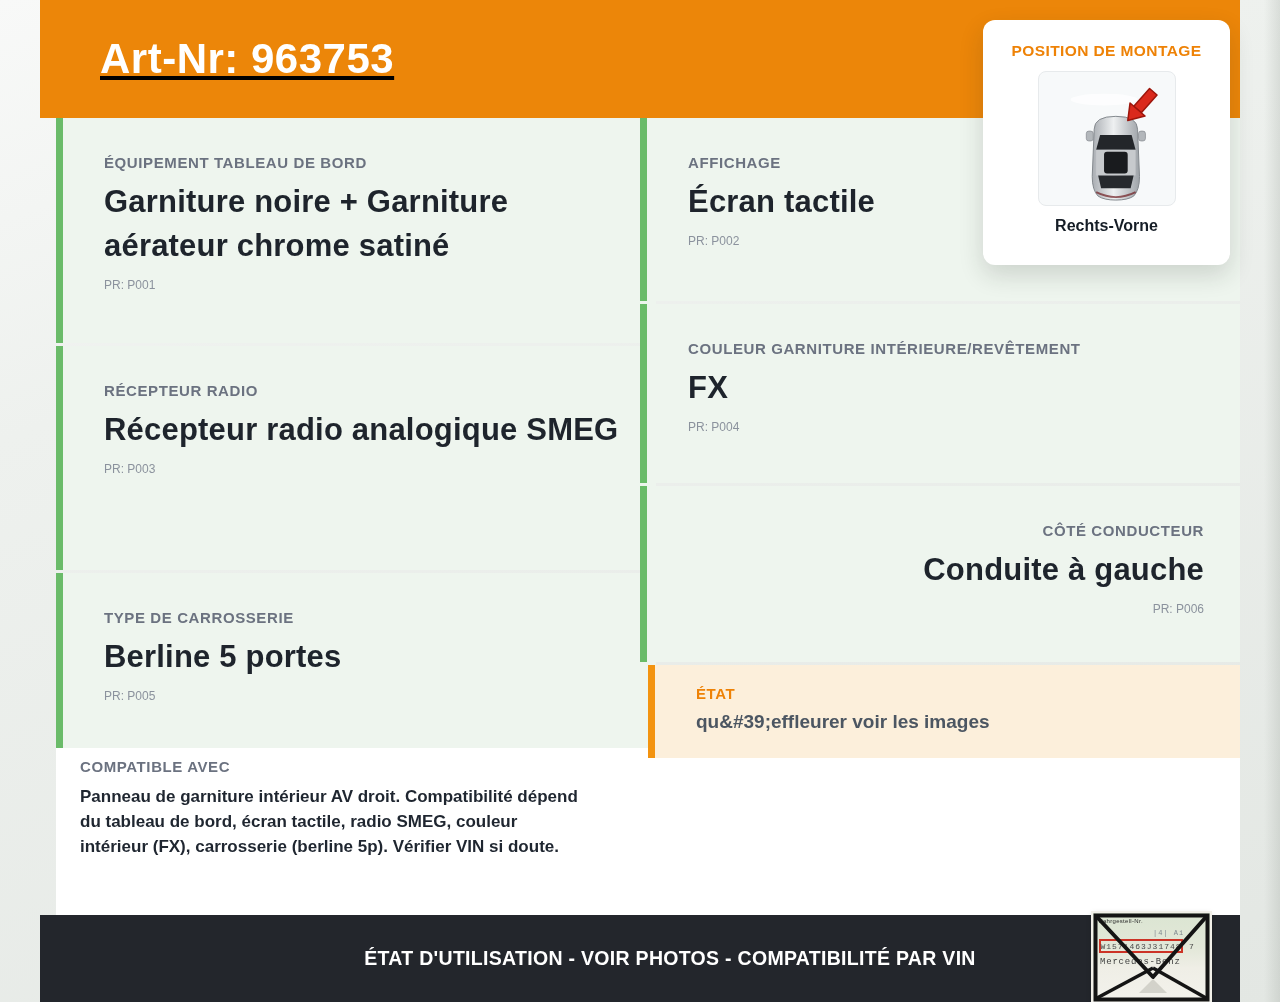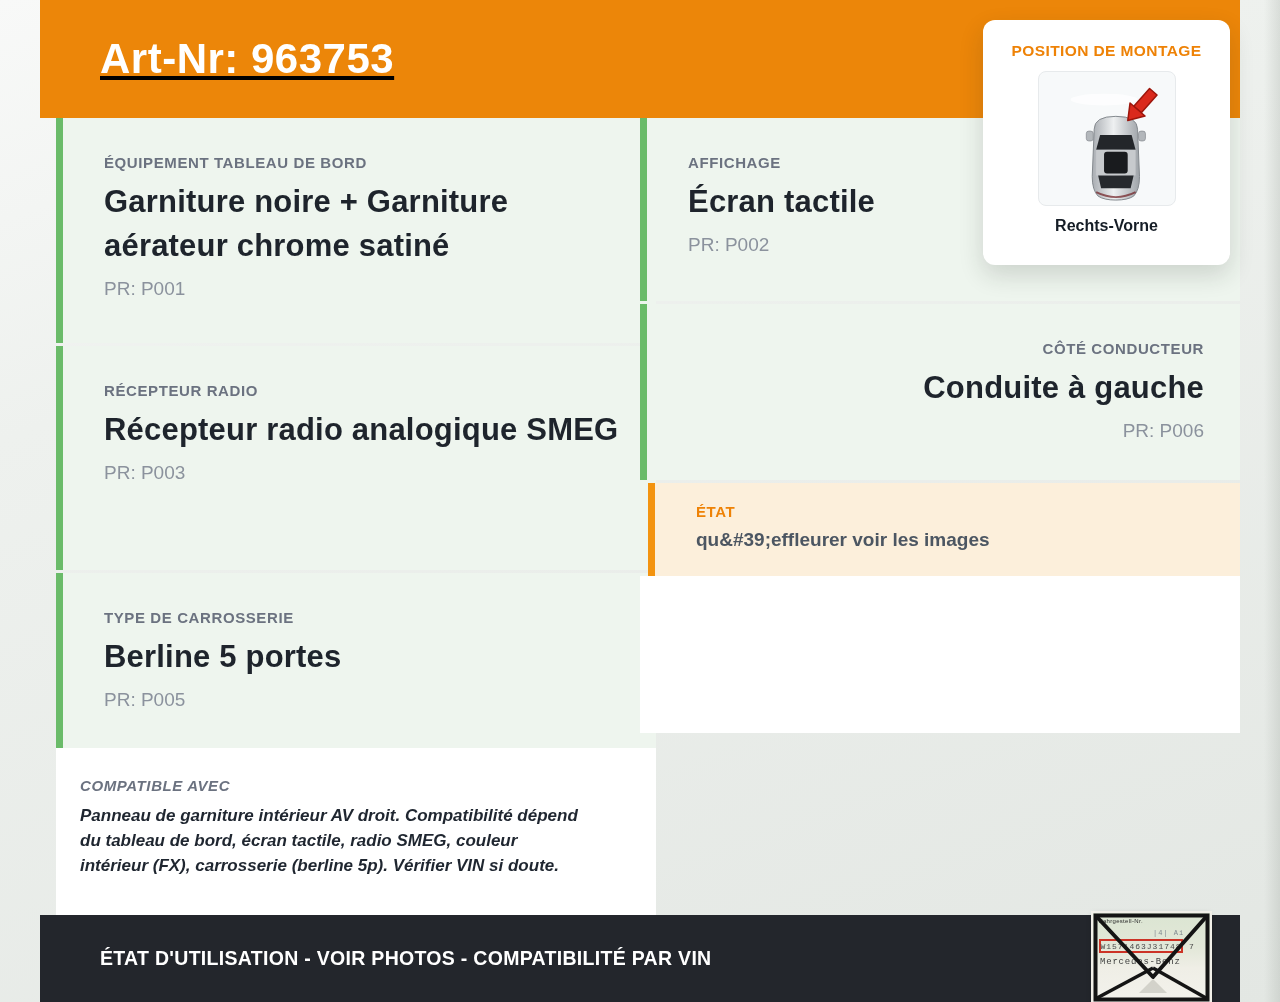--- a/index.html
+++ b/index.html
@@ -18,33 +18,33 @@
   .card{box-sizing:border-box;background:var(--card-bg,#eef5ee);
     border-left:7px solid var(--card-border-green,#6abb69);padding:36px 36px 0 41px;}
   .lc1{height:225px;margin-bottom:3px;}
   .lc2{height:224px;margin-bottom:3px;}
   .lc3{height:175px;}
   .rc1{height:183px;margin-bottom:3px;}
   .rc2{height:179px;margin-bottom:3px;}
   .rc3{height:176px;margin-bottom:3px;text-align:right;}
   .label{font-size:15px;font-weight:bold;color:var(--label-gray,#6b7280);letter-spacing:.6px;}
   .title2{font-size:31px;font-weight:bold;color:var(--title-dark,#1e242c);line-height:44px;margin-top:9px;letter-spacing:.2px;}
-  .pr{font-size:19px;color:var(--pr-gray,#8b929d);margin-top:10px;}
+  .pr{font-size:12px;color:var(--pr-gray,#8b929d);margin-top:10px;}
   .card-etat{height:93px;background:var(--etat-bg,#fcefdb);border-left-color:var(--etat-border,#f3930f);padding-top:20px;margin-left:8px;}
   .card-etat .label{color:var(--accent-orange,#ee8206);}
   .card-etat .value{font-size:19px;font-weight:bold;color:var(--etat-text,#4c5662);margin-top:9px;}
   .filler{height:157px;background:#ffffff;border-left:none;}
-  .card-compat{height:167px;background:#ffffff;border-left:none;padding:29px 26px 0 24px;font-style:italic;}
+  .card-compat{height:167px;background:#ffffff;border-left:none;padding:10px 26px 0 24px;}
   .card-compat .text{font-size:17px;font-weight:bold;color:#1f2630;line-height:25px;margin-top:9px;max-width:505px;}
   .montage{position:absolute;left:983px;top:20px;width:247px;height:245px;background:#ffffff;border-radius:12px;
     box-shadow:0 10px 25px rgba(30,40,30,.16);z-index:5;text-align:center;}
   .montage .mlabel{margin-top:22px;font-size:15.5px;font-weight:bold;color:var(--accent-orange,#ee8206);letter-spacing:.4px;}
   .carbox{width:138px;height:135px;margin:11px auto 0;background:#f7f9fa;border:1px solid #e7eaec;border-radius:8px;box-sizing:border-box;}
   .montage .mvalue{margin-top:11px;font-size:16px;font-weight:bold;color:#151d26;}
-  .footer{position:absolute;left:40px;top:915px;width:1200px;height:87px;background:var(--footer-bg,#23262c);}
+  .footer{position:absolute;left:40px;top:915px;width:1200px;height:87px;background:var(--footer-bg,#23262c);text-align:center;}
   .footer .ftext{line-height:87px;padding-left:60px;color:#ffffff;font-weight:bold;font-size:19.5px;letter-spacing:.3px;}
   .stamp{position:absolute;left:1093px;top:913px;width:117px;height:89px;z-index:6;
     background:linear-gradient(180deg,#dbe5d2 0%,#e2e7d8 38%,#efeee6 62%,#f3f2ec 100%);
     outline:2px solid #f1efe8;box-shadow:0 2px 6px rgba(0,0,0,.35);overflow:hidden;}
   .stamp .doc-label{position:absolute;left:6px;top:5px;font-size:6px;color:#2b2b2b;letter-spacing:.3px;}
   .stamp .margin-text{position:absolute;left:60px;top:16px;font-size:7px;color:rgba(60,72,95,.6);
     font-family:"Liberation Mono","DejaVu Sans Mono",monospace;letter-spacing:1px;}
   .stamp .vin-box{position:absolute;left:6px;top:26px;width:84px;height:14px;border:2px solid var(--vin-box-red,#cc3326);
     display:flex;align-items:center;justify-content:center;box-sizing:border-box;}
   .stamp .vin{font-size:8px;color:#4a4a4a;font-family:"Liberation Mono","DejaVu Sans Mono",monospace;letter-spacing:1px;white-space:nowrap;}
@@ -83,20 +83,25 @@
       <div class="label">COMPATIBLE AVEC</div>
       <div class="text">Panneau de garniture intérieur AV droit. Compatibilité dépend du tableau de bord, écran tactile, radio SMEG, couleur intérieur (FX), carrosserie (berline 5p). Vérifier VIN si doute.</div>
     </div>
   </div>
 
   <div class="col col-right">
     <div class="card rc1">
       <div class="label">AFFICHAGE</div>
       <div class="title2">Écran tactile</div>
       <div class="pr">PR: P002</div>
+    </div>
+    <div class="card rc2">
+      <div class="label">COULEUR GARNITURE INTÉRIEURE/REVÊTEMENT</div>
+      <div class="title2">FX</div>
+      <div class="pr">PR: P004</div>
     </div>
     <div class="card rc3">
       <div class="label">CÔTÉ CONDUCTEUR</div>
       <div class="title2">Conduite à gauche</div>
       <div class="pr">PR: P006</div>
     </div>
     <div class="card card-etat">
       <div class="label">ÉTAT</div>
       <div class="value">qu&amp;#39;effleurer voir les images</div>
     </div>

